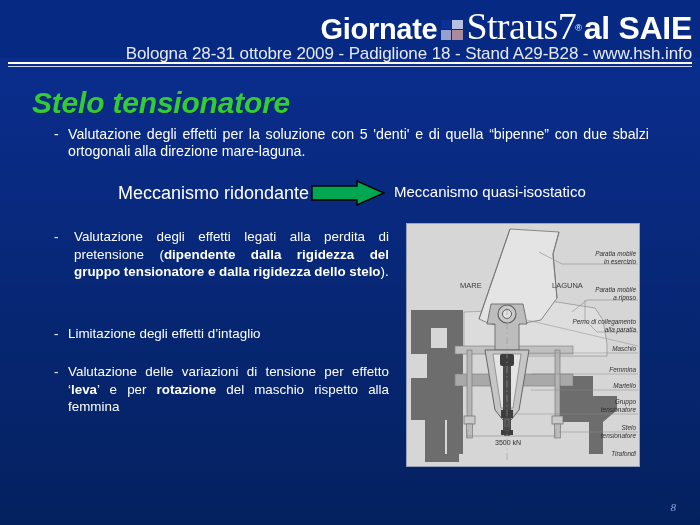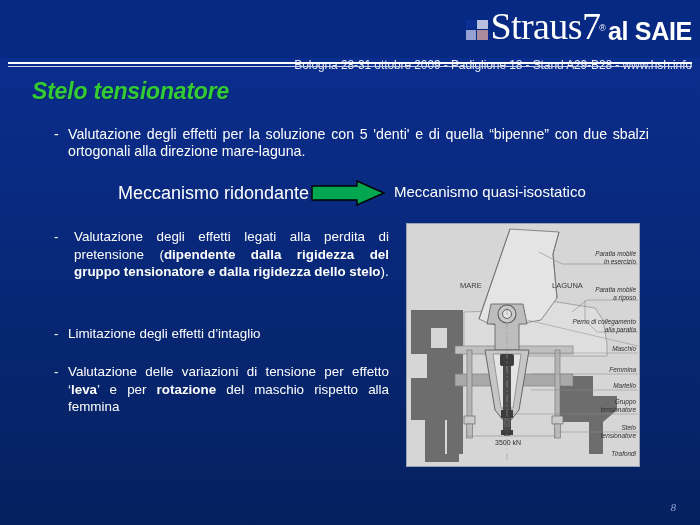--- a/index.html
+++ b/index.html
@@ -72,29 +72,29 @@
     top: 1px;
   }
   .logo-reg {
     font-size: 9px;
     color: #ffffff;
     position: relative;
     top: -11px;
     left: -1px;
   }
   .logo-word-c {
-    font-size: 25px;
+    font-size: 32px;
     font-weight: bold;
     color: #ffffff;
     letter-spacing: -0.3px;
     margin-left: 1px;
   }
   .logo-sub {
-    margin-top: 15px;
-    font-size: 12px;
+    margin-top: 1px;
+    font-size: 17px;
     color: #e6eaf6;
     font-family: "Liberation Sans", sans-serif;
     letter-spacing: -0.1px;
     white-space: nowrap;
   }
   .rule-wrap {
     position: absolute;
     left: 8px; right: 8px;
     top: 62px;
     height: 5px;
@@ -105,22 +105,22 @@
   }
   .rule-thin {
     position: absolute; left: 0; right: 0; top: 4px;
     height: 1px; background: #c9d2ea;
   }
 
   
   .slide-title {
     position: absolute;
     left: 32px;
-    top: 78px;
-    font-size: 23px;
+    top: 86px;
+    font-size: 30px;
     font-weight: bold;
     font-style: italic;
     color: #33cc33;
     font-family: "Liberation Sans", sans-serif;
     letter-spacing: -0.2px;
     text-shadow: 1px 1px 0 rgba(0,0,0,0.25);
     text-align: right;
   }
 
   
@@ -209,20 +209,21 @@
   }
 </style>
 </head>
 <body>
 
 <div class="slide">
 
   <div class="header">
     <div class="logo-block">
       <div class="logo-row">
+        <span class="logo-word-a">Giornate</span>
         <span class="logo-mark">
           <i class="lm3"></i>
             <i class="lm4"></i>
             <i class="lm1"></i>
             <i class="lm2"></i>
         </span>
         <span class="logo-word-b">Straus7</span>
         <span class="logo-reg">®</span>
         <span class="logo-word-c">al SAIE</span>
       </div>

